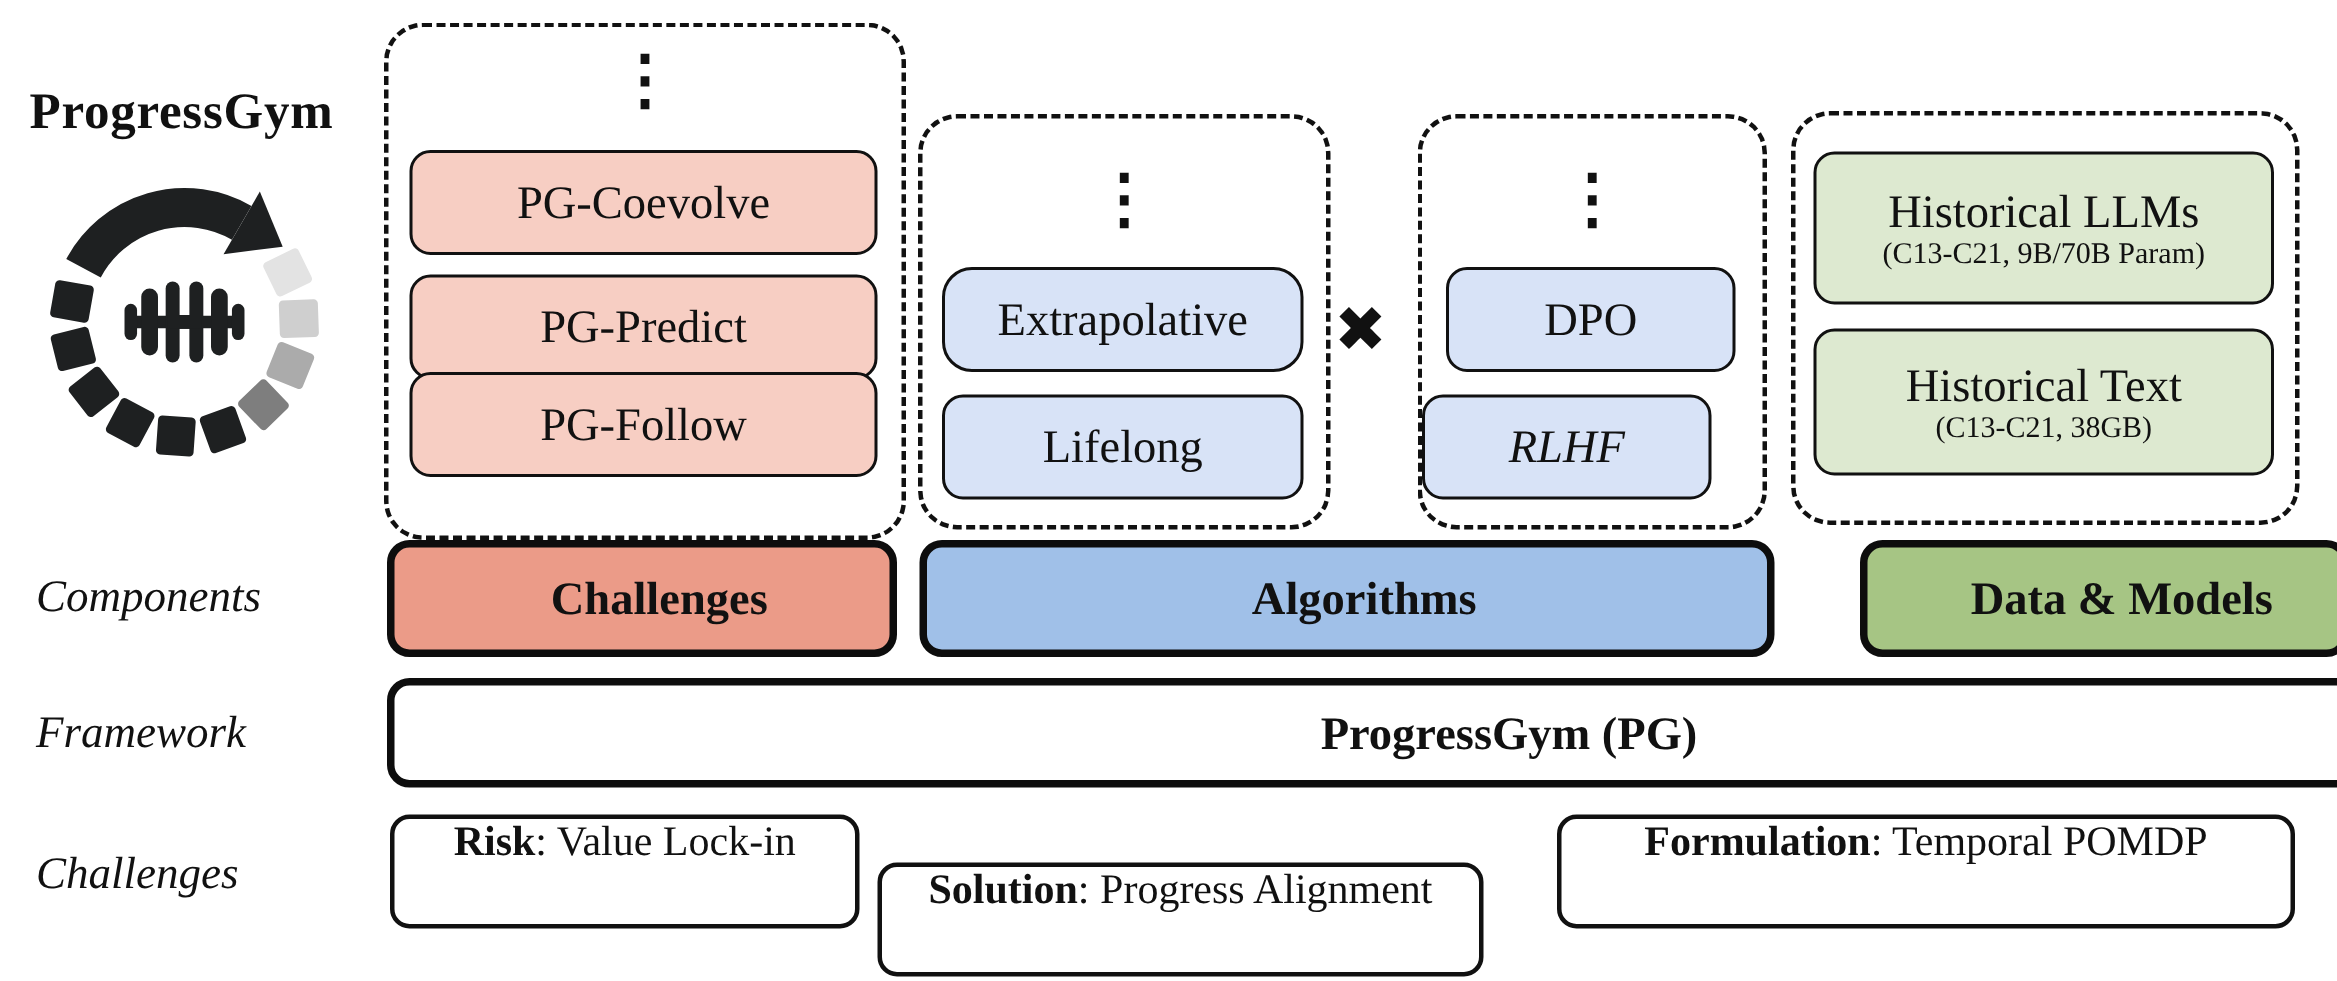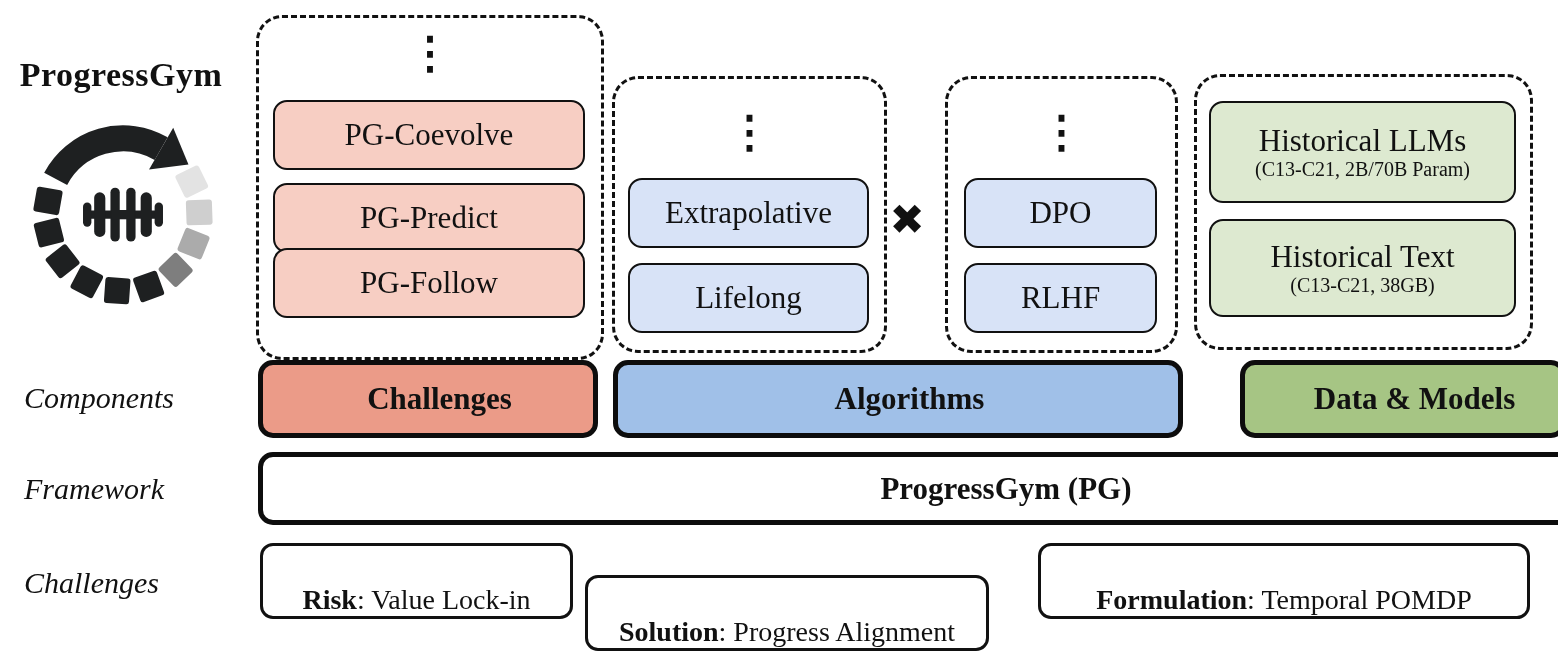--- a/index.html
+++ b/index.html
@@ -52,21 +52,21 @@
   .comp-datamodels{left:1240px;width:326px;background:#a6c584;}
 
   
   .framework-box{left:258px;top:452px;width:1496px;height:73px;
     border:5px solid #0d0d0d;border-radius:15px;background:#fff;
     display:flex;align-items:center;justify-content:center;
     font-size:31px;font-weight:700;box-sizing:border-box;}
 
   
   .found-box{top:543px;height:76px;border:3px solid #111;border-radius:13px;
-    background:#fff;display:flex;align-items:flex-end;justify-content:center;
+    background:#fff;display:flex;align-items:flex-start;justify-content:center;
     font-size:28px;box-sizing:border-box;white-space:pre;}
   .found-box b{font-weight:700;}
   .f-risk{left:260px;width:313px;}
   .f-solution{left:585px;width:404px;margin-top:32px;}
   .f-formulation{left:1038px;width:492px;}
 </style>
 </head>
 <body>
 
 <div id="canvas">
@@ -110,36 +110,36 @@
 
   <div class="abs dgroup g-challenges">
     <div class="abs ellipsis" style="top:14px;">⋮</div>
     <div class="abs item salmon" style="left:14px;top:82px;width:308px;height:66px;">PG-Coevolve</div>
     <div class="abs item salmon" style="left:14px;top:165px;width:308px;height:66px;">PG-Predict</div>
     <div class="abs item salmon" style="left:14px;top:230px;width:308px;height:66px;">PG-Follow</div>
   </div>
 
   <div class="abs dgroup g-algtypes">
     <div class="abs ellipsis" style="top:32px;">⋮</div>
-    <div class="abs item blue" style="left:13px;top:99px;width:237px;height:66px;">Extrapolative</div>
+    <div class="abs item blue" style="left:13px;top:99px;width:237px;height:66px;border-radius:20px;">Extrapolative</div>
     <div class="abs item blue" style="left:13px;top:184px;width:237px;height:66px;">Lifelong</div>
   </div>
 
   <div class="abs cross">✖</div>
 
   <div class="abs dgroup g-algbases">
     <div class="abs ellipsis" style="top:32px;">⋮</div>
     <div class="abs item blue" style="left:16px;top:99px;width:189px;height:66px;">DPO</div>
-    <div class="abs item blue" style="left:16px;top:184px;width:189px;height:66px;">RLHF</div>
+    <div class="abs item blue" style="left:0;top:184px;width:189px;height:66px;font-style:italic;">RLHF</div>
   </div>
 
   <div class="abs dgroup g-datamodels">
     <div class="abs item green" style="left:12px;top:24px;width:303px;height:98px;">
       <div>Historical LLMs</div>
-      <div class="sub">(C13-C21, 2B/70B Param)</div>
+      <div class="sub">(C13-C21, 9B/70B Param)</div>
     </div>
     <div class="abs item green" style="left:12px;top:142px;width:303px;height:94px;">
       <div>Historical Text</div>
       <div class="sub">(C13-C21, 38GB)</div>
     </div>
   </div>
 
   <div class="abs comp-box comp-challenges">Challenges</div>
   <div class="abs comp-box comp-algorithms">Algorithms</div>
   <div class="abs comp-box comp-datamodels">Data &amp; Models</div>

